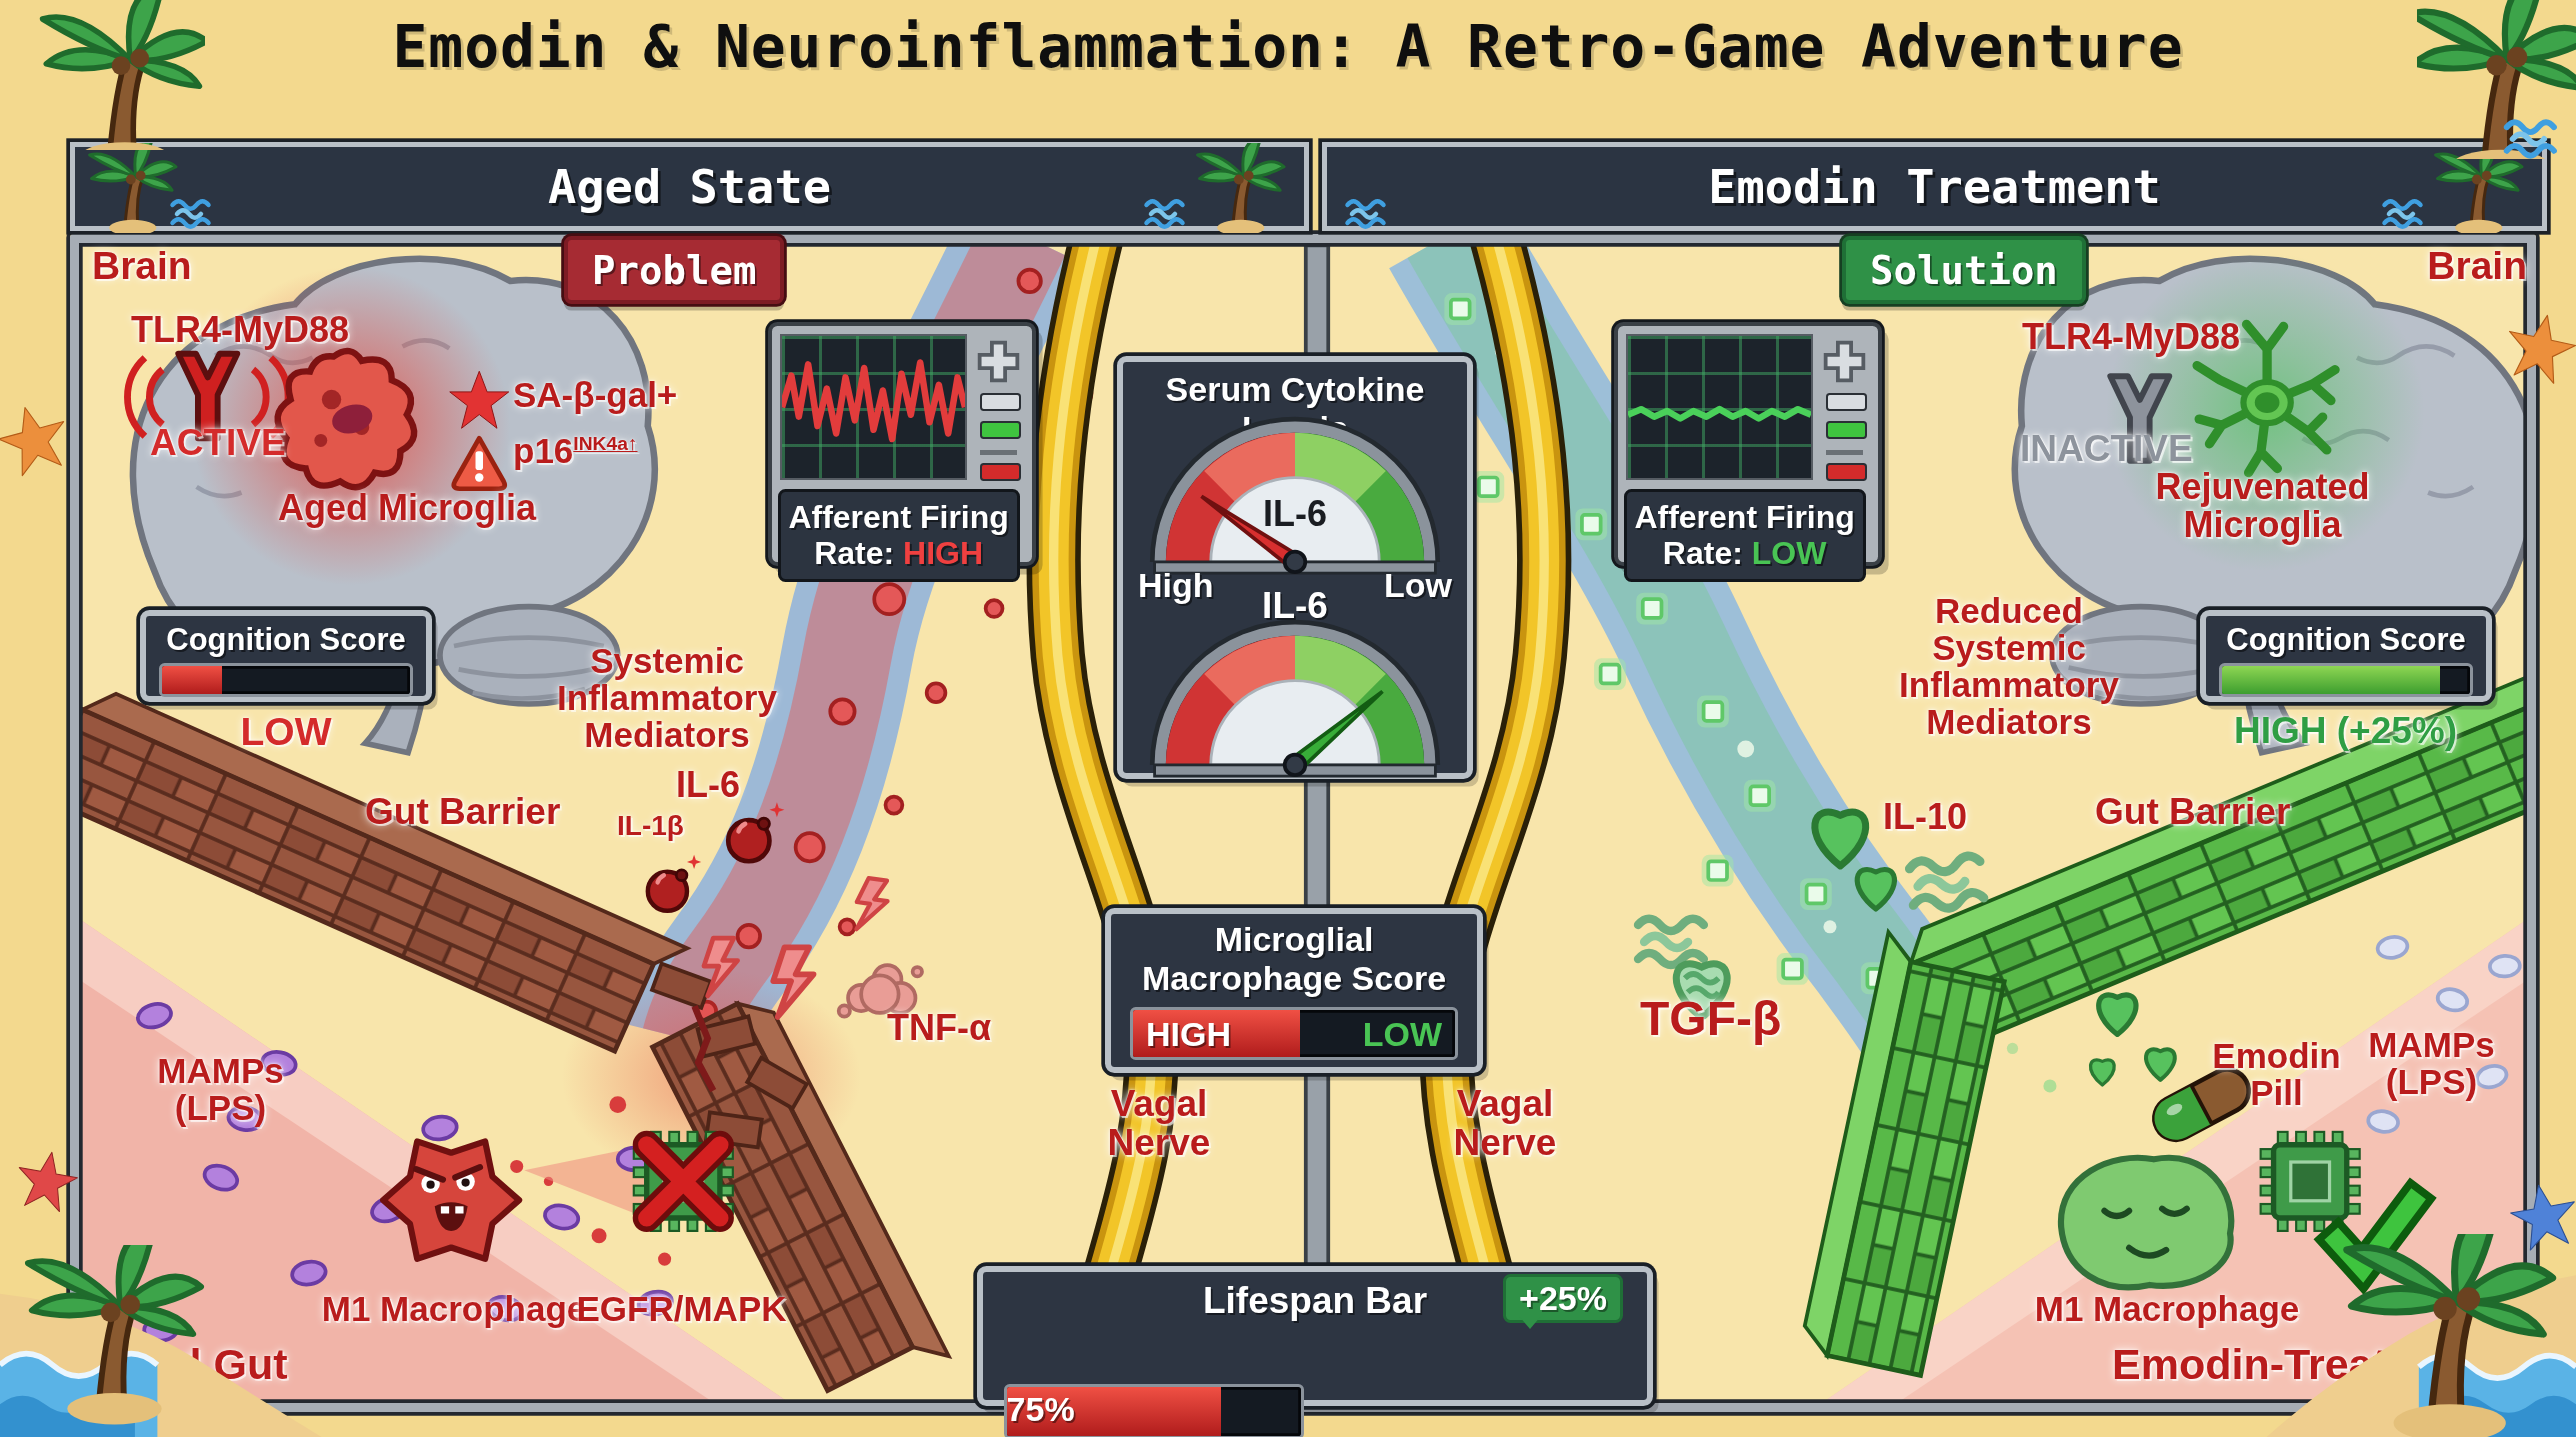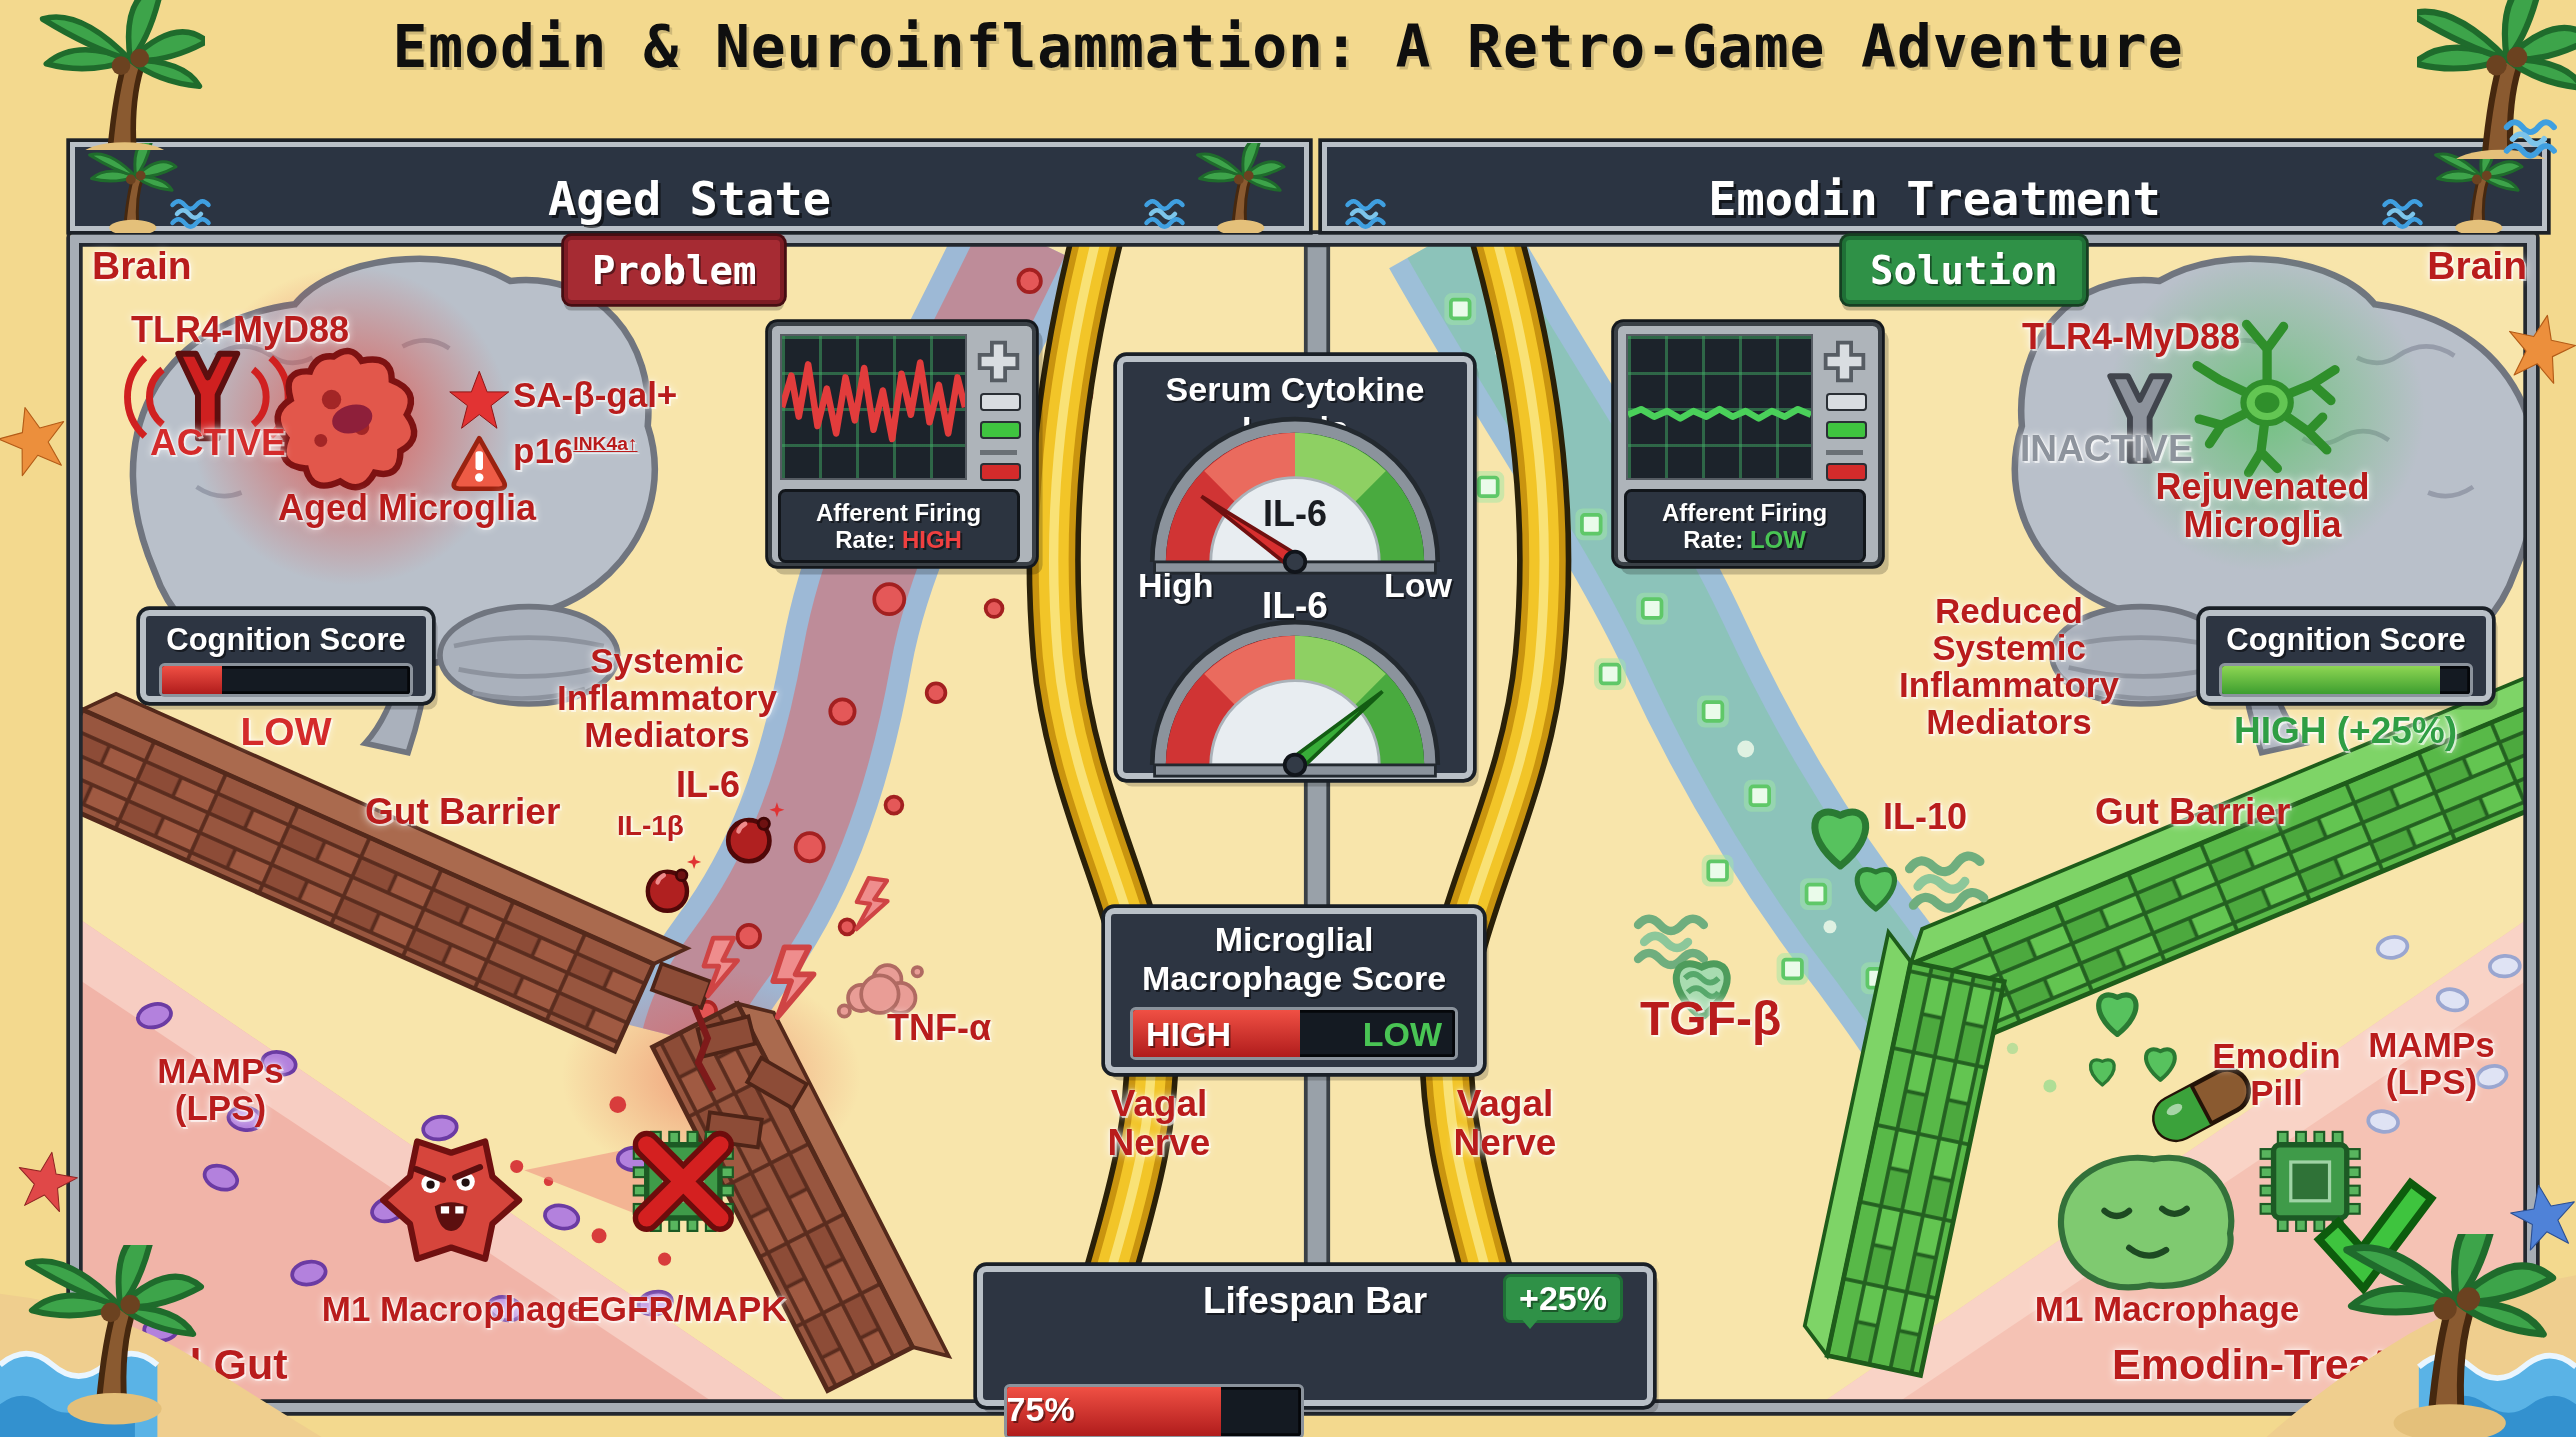--- a/index.html
+++ b/index.html
@@ -5,21 +5,21 @@
   html,body{margin:0;padding:0;background:#f3d98e;}
   #root{position:relative;width:2576px;height:1438px;overflow:hidden;background:#f3d98e;
         font-family:"Liberation Sans","DejaVu Sans",sans-serif;}
   .abs{position:absolute;}
   .pix{font-family:"DejaVu Sans Mono","Liberation Mono",monospace;font-weight:bold;}
   .lbl{font-weight:bold;color:#b91c1c;line-height:1.06;
        text-shadow:0 0 8.4px rgba(255,255,255,.95),0 0 2.8px rgba(255,255,255,.95),1.9px 1.9px 0 rgba(255,255,255,.6);}
   .ctr{text-align:center;}
   .red{color:#d42b2b;}
   .hdr{position:absolute;top:142px;height:79px;background:#2b3442;border:5.6px solid #b9c0c7;
-       box-shadow:0 0 0 3.7px #1c2127;display:flex;align-items:flex-end;justify-content:center;
+       box-shadow:0 0 0 3.7px #1c2127;display:flex;align-items:center;justify-content:center;
        color:#fff;font-size:47px;z-index:4;text-shadow:2.8px 2.8px 0 rgba(0,0,0,.55);}
   .frame{position:absolute;left:70px;top:234px;width:2466px;height:1178px;box-sizing:border-box;
          border:9.4px solid #a6adb5;box-shadow:0 0 0 3.7px #23282f, inset 0 0 0 3.7px #23282f;
          z-index:3;pointer-events:none;border-radius:3.7px;}
   .badge{position:absolute;z-index:5;color:#fff;font-size:39px;padding:7.5px 24px;border-radius:7.5px;
          text-shadow:1.9px 1.9px 0 rgba(0,0,0,.45);}
   .badge.problem{background:#a62b33;border:4.7px solid #7d1c24;box-shadow:0 0 0 2.8px #460d12,0 6.6px 0 rgba(0,0,0,.22);}
   .badge.solution{background:#2f9147;border:4.7px solid #1f6f36;box-shadow:0 0 0 2.8px #163f22,0 6.6px 0 rgba(0,0,0,.22);}
   .panel{position:absolute;background:#2d3542;border:6.6px solid #b9c0c7;border-radius:9.4px;
          box-shadow:0 0 0 3.7px #191f26,5.6px 7.5px 0 rgba(0,0,0,.18);z-index:4;box-sizing:border-box;}
@@ -30,21 +30,21 @@
   .fill-red{height:100%;background:linear-gradient(#f05044,#b01c1c);}
   .fill-green{height:100%;background:linear-gradient(#8ed653,#3d9e2f);}
   .monitor{position:absolute;width:260px;background:#aeb4ba;border:4.7px solid #3a4046;border-radius:9.4px;
            box-shadow:0 0 0 2.8px #14181d,6.6px 8.4px 0 rgba(0,0,0,.2);z-index:4;}
   .mon-screen{position:absolute;left:8.4px;top:8.4px;width:183px;height:142px;background:#1c232b;
               border:2.8px solid #565c63;background-image:
               linear-gradient(rgba(64,170,100,.5) 2.8px,transparent 2.8px),
               linear-gradient(90deg,rgba(64,170,100,.5) 2.8px,transparent 2.8px);
               background-size:37px 36px;}
   .mon-plate{position:absolute;left:5.6px;top:163px;width:236px;background:#2c3440;border:3.7px solid #12161b;
-             border-radius:7.5px;color:#fff;font-weight:bold;font-size:24px;line-height:1.15;
+             border-radius:7.5px;color:#fff;font-weight:bold;font-size:32px;line-height:1.15;
              text-align:center;padding:6.6px 0;text-shadow:1.9px 1.9px 0 rgba(0,0,0,.5);}
   .mon-btn{position:absolute;left:208px;width:37px;height:14px;border-radius:3.7px;border:2.8px solid #2a2f35;}
   .ls-badge{position:absolute;background:#2f9147;border:3.7px solid #1f6f36;color:#fff;font-weight:bold;
             font-size:34px;padding:1.9px 13px;border-radius:7.5px;z-index:5;text-shadow:1.9px 1.9px 0 rgba(0,0,0,.4);}
   .ls-badge:after{content:"";position:absolute;left:13px;bottom:-20.6px;border:11.2px solid transparent;
                   border-top:13px solid #2f9147;}
   sup{font-size:.55em;text-decoration:underline;}
 </style>
 </head>
 <body>

